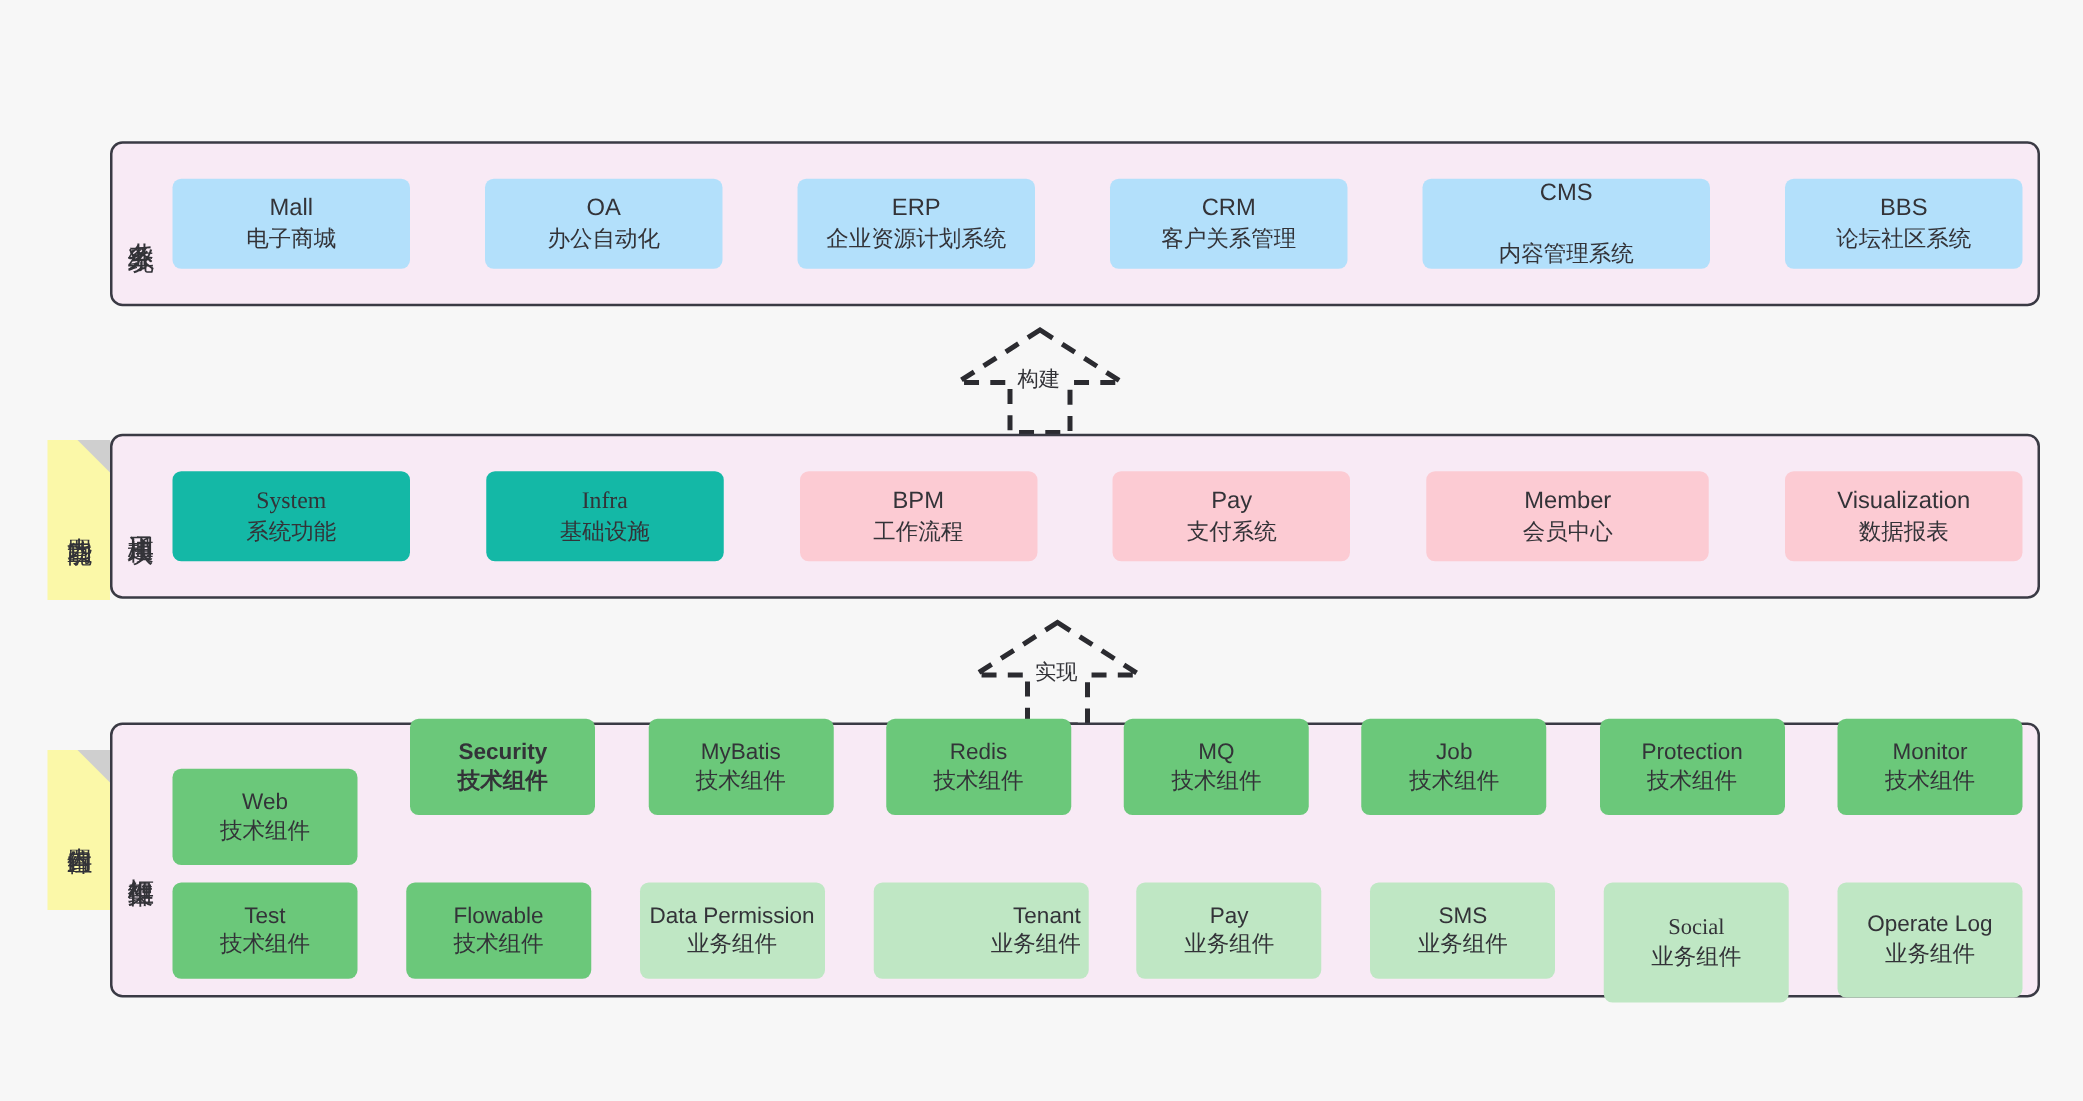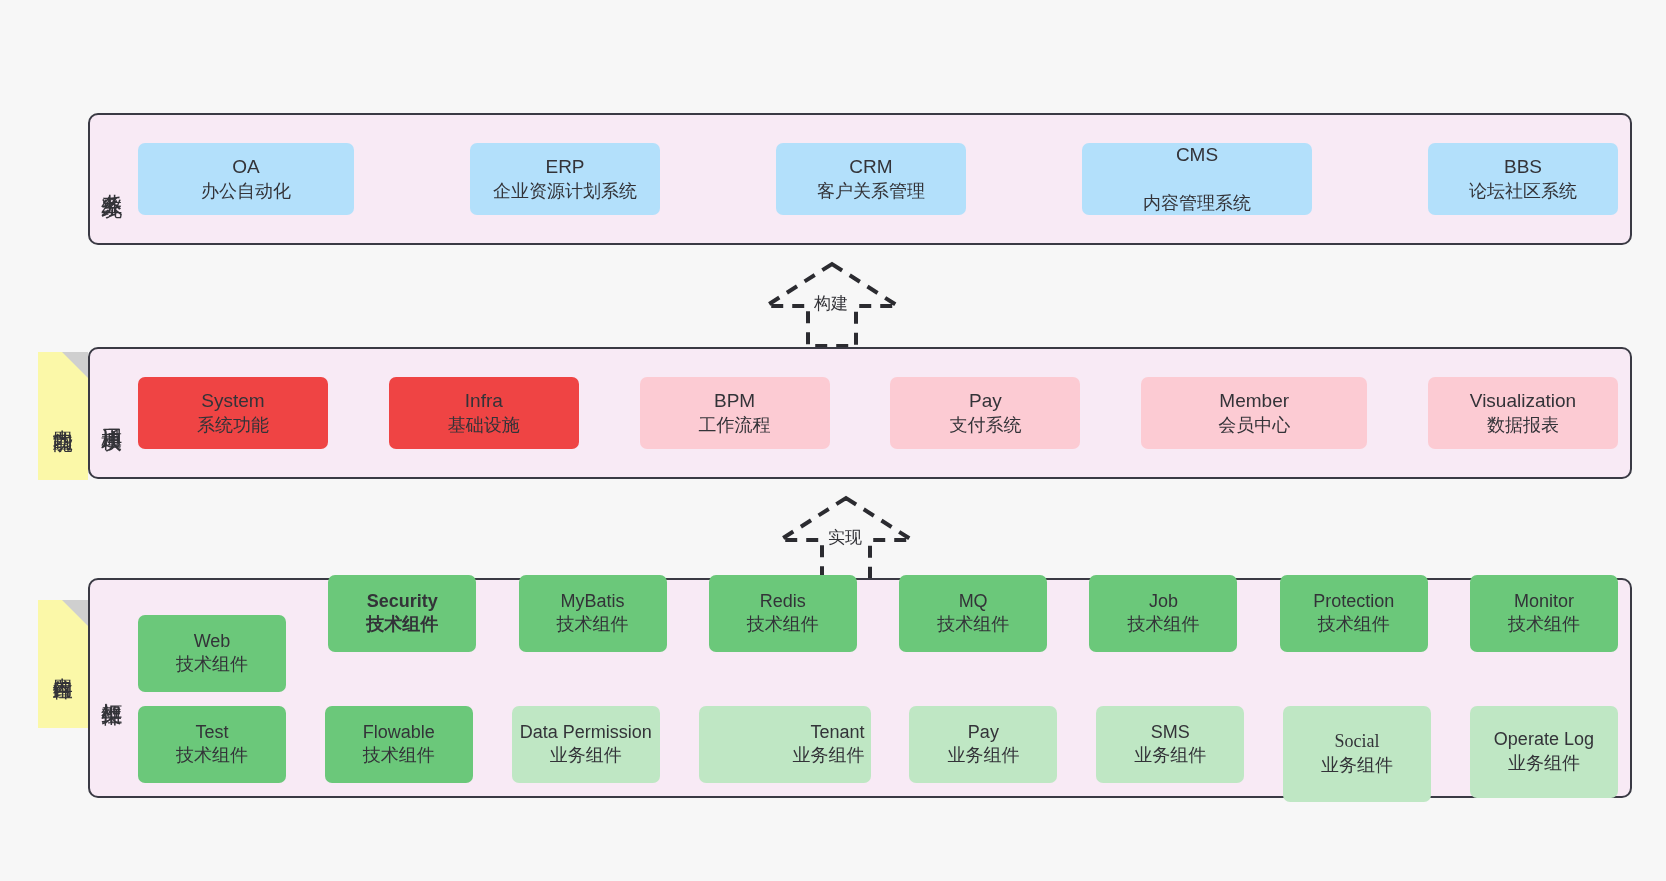--- a/index.html
+++ b/index.html
@@ -73,21 +73,21 @@
     line-height: 1.28;
     color: #333338;
     padding: 4px 6px;
   }
   .card .t1 { font-size: 19px; }
   .card .t2 { font-size: 18px; }
   .card.small .t1,
   .card.small .t2 { font-size: 18px; }
 
   .c-blue       { background: #b3e0fb; }
-  .c-red        { background: #ef4444; }
+  .c-red        { background: #14b8a6; font-family: Liberation Serif, serif; }
   .c-pink       { background: #fccbd3; }
   .c-green      { background: #6bc87a; }
   .c-lightgreen { background: #bfe7c4; }
 
   
   .sticky {
     position: absolute;
     box-sizing: border-box;
     background: #fbf8a8;
     display: flex;
@@ -127,21 +127,25 @@
 </style>
 </head>
 <body>
 
 <div id="canvas">
 
   <div class="layer" id="layer-business" style="left:88px; top:113px; width:1544px; height:132px;">
     <div class="layer-label">业务系统</div>
     <div class="layer-body">
       <div class="row">
-        <div class="card c-blue" style="width:216px;height:72px;">
+        <div class="card c-blue" style="width:190px;height:72px;">
+          <span class="t1">Mall</span>
+          <span class="t2">电子商城</span>
+        </div>
+        <div class="card c-blue" style="width:190px;height:72px;">
           <span class="t1">OA</span>
           <span class="t2">办公自动化</span>
         </div>
         <div class="card c-blue" style="width:190px;height:72px;">
           <span class="t1">ERP</span>
           <span class="t2">企业资源计划系统</span>
         </div>
         <div class="card c-blue" style="width:190px;height:72px;">
           <span class="t1">CRM</span>
           <span class="t2">客户关系管理</span>

